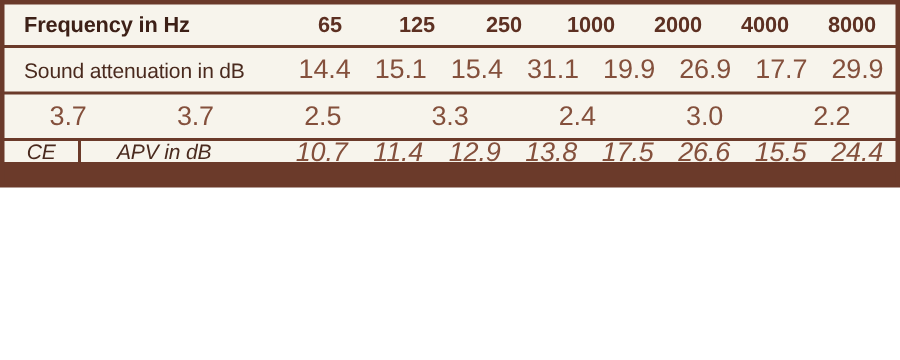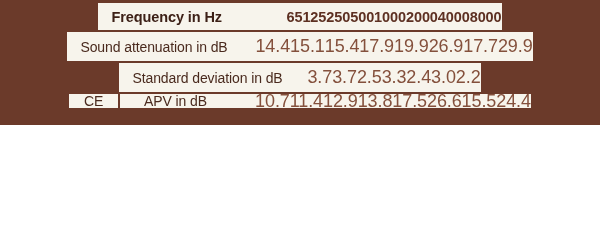--- a/index.html
+++ b/index.html
@@ -24,36 +24,35 @@
   }
 
   .table-inner {
     position: relative;
     box-sizing: border-box;
     width: 100%;
     height: 100%;
     background: #6b3a2a;
     display: flex;
     flex-direction: column;
-    align-items: center;
   }
 
   .row {
     position: relative;
     box-sizing: border-box;
     background: #f7f4ec;       
     display: flex;
     align-items: center;
     flex: 0 0 auto;
   }
   .row + .row { margin-top: 2px; }
 
   .row-header   { height: 27px; }
   .row-data     { height: 29px; }
-  .row-apv      { height: 14px; }
+  .row-apv      { height: 14px; font-style: italic; }
 
   
   .cell-label {
     box-sizing: border-box;
     flex: 0 0 188px;
     padding-left: 13px;
     white-space: nowrap;
     overflow: hidden;
   }
 
@@ -112,41 +111,39 @@
 <body>
 
 <div class="table-frame">
   <div class="table-inner">
 
     <div class="row row-header">
       <div class="cell-label t-head">Frequency in Hz</div>
       <div class="cell-num t-headnum">65</div>
       <div class="cell-num t-headnum">125</div>
       <div class="cell-num t-headnum">250</div>
-      <div class="cell-num t-headnum">500</div>
       <div class="cell-num t-headnum">1000</div>
       <div class="cell-num t-headnum">2000</div>
       <div class="cell-num t-headnum">4000</div>
       <div class="cell-num t-headnum">8000</div>
     </div>
 
     <div class="row row-data">
       <div class="cell-label t-label">Sound attenuation in dB</div>
       <div class="cell-num t-num">14.4</div>
       <div class="cell-num t-num">15.1</div>
       <div class="cell-num t-num">15.4</div>
-      <div class="cell-num t-num">17.9</div>
+      <div class="cell-num t-num">31.1</div>
       <div class="cell-num t-num">19.9</div>
       <div class="cell-num t-num">26.9</div>
       <div class="cell-num t-num">17.7</div>
       <div class="cell-num t-num">29.9</div>
     </div>
 
     <div class="row row-data">
-      <div class="cell-label t-label">Standard deviation in dB</div>
       <div class="cell-num t-num">3.7</div>
       <div class="cell-num t-num">3.7</div>
       <div class="cell-num t-num">2.5</div>
       <div class="cell-num t-num">3.3</div>
       <div class="cell-num t-num">2.4</div>
       <div class="cell-num t-num">3.0</div>
       <div class="cell-num t-num">2.2</div>
     </div>
 
     <div class="row row-apv">

